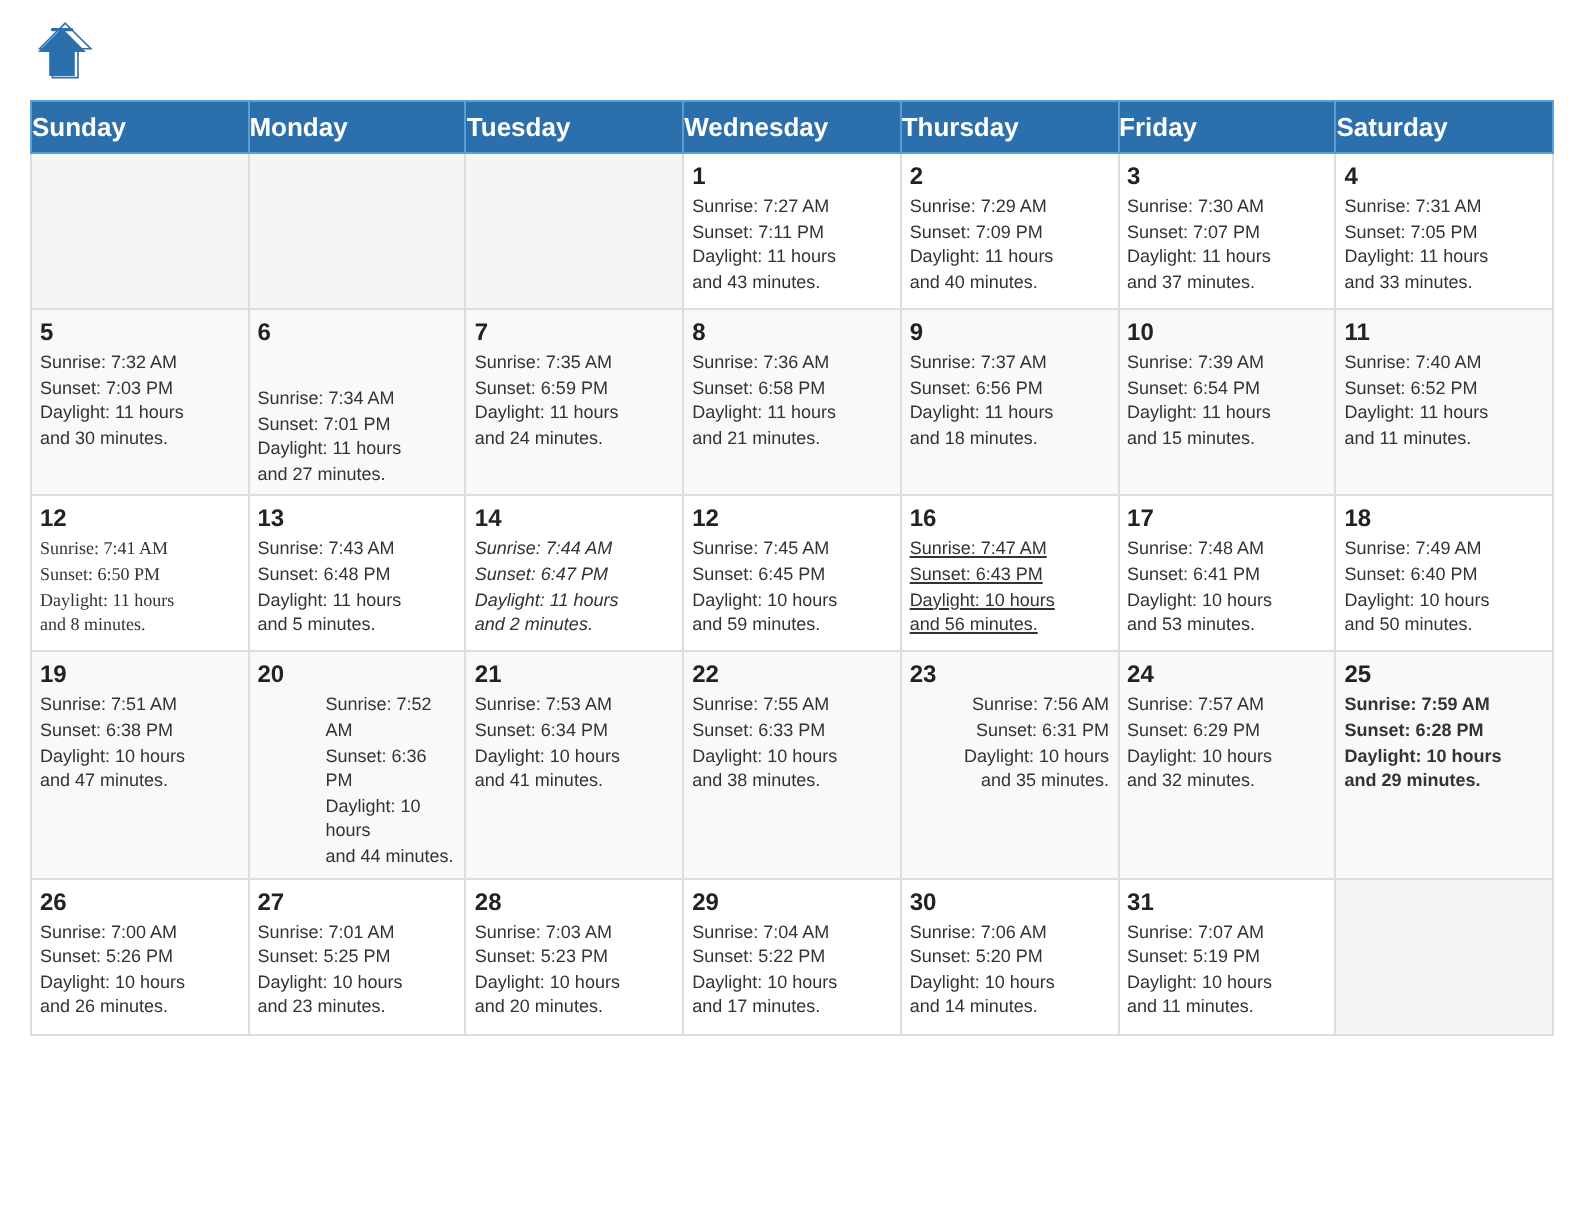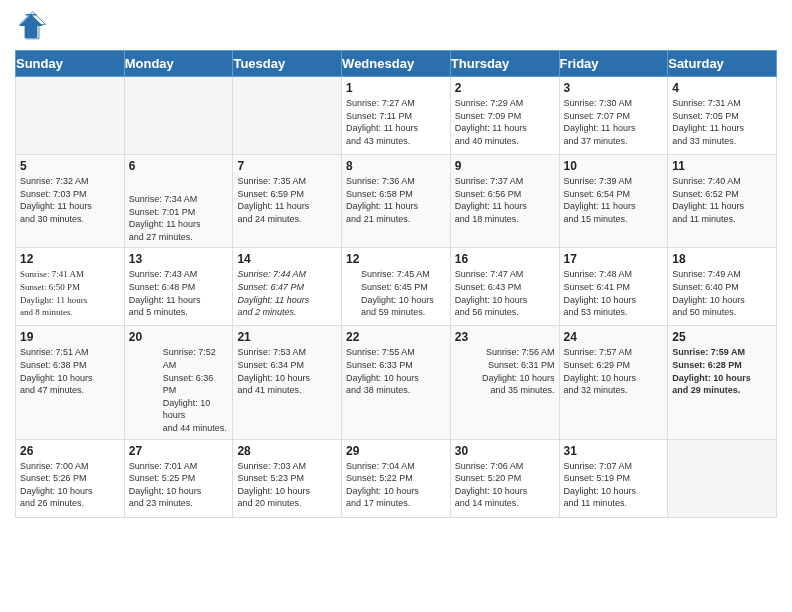--- a/index.html
+++ b/index.html
@@ -229,28 +229,28 @@
           </td>
           <td>
             <span class="day-number">14</span>
             <div class="day-info" style="white-space: pre-line; font-style: italic;">Sunrise: 7:44 AM
 Sunset: 6:47 PM
 Daylight: 11 hours
 and 2 minutes.</div>
           </td>
           <td>
             <span class="day-number">12</span>
-            <div class="day-info" style="white-space: pre-line; margin-left: 15px;">Sunrise: 7:45 AM
+            <div class="day-info" style="white-space: pre-line;">Sunrise: 7:45 AM
 Sunset: 6:45 PM
 Daylight: 10 hours
 and 59 minutes.</div>
           </td>
           <td>
             <span class="day-number">16</span>
-            <div class="day-info" style="white-space: pre-line;">Sunrise: 7:47 AM
+            <div class="day-info" style="white-space: pre-line; text-decoration: underline;">Sunrise: 7:47 AM
 Sunset: 6:43 PM
 Daylight: 10 hours
 and 56 minutes.</div>
           </td>
           <td>
             <span class="day-number">17</span>
             <div class="day-info" style="white-space: pre-line;">Sunrise: 7:48 AM
 Sunset: 6:41 PM
 Daylight: 10 hours
 and 53 minutes.</div>

